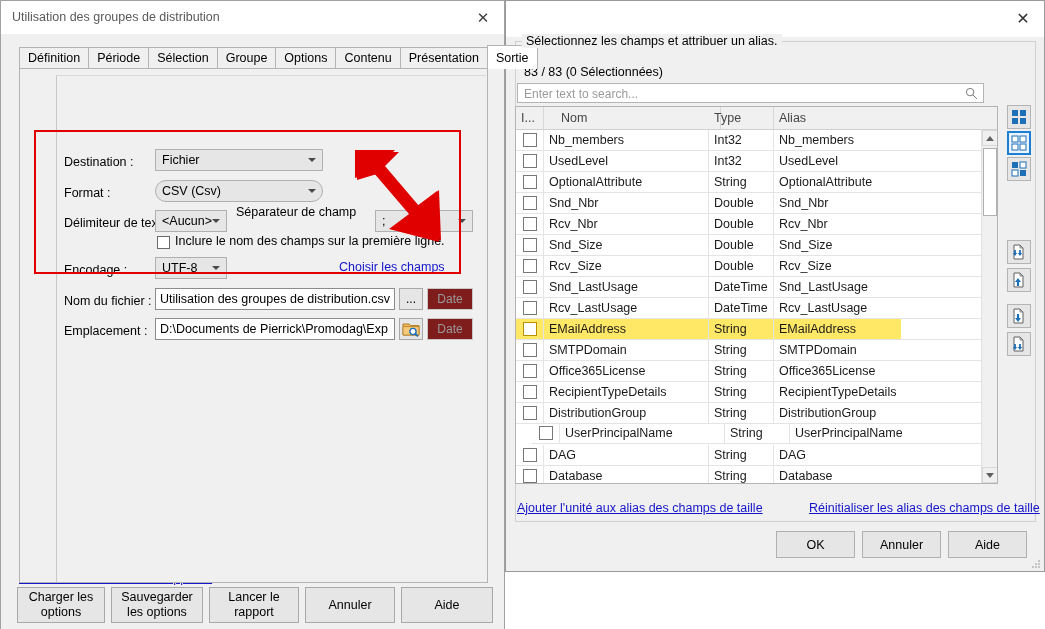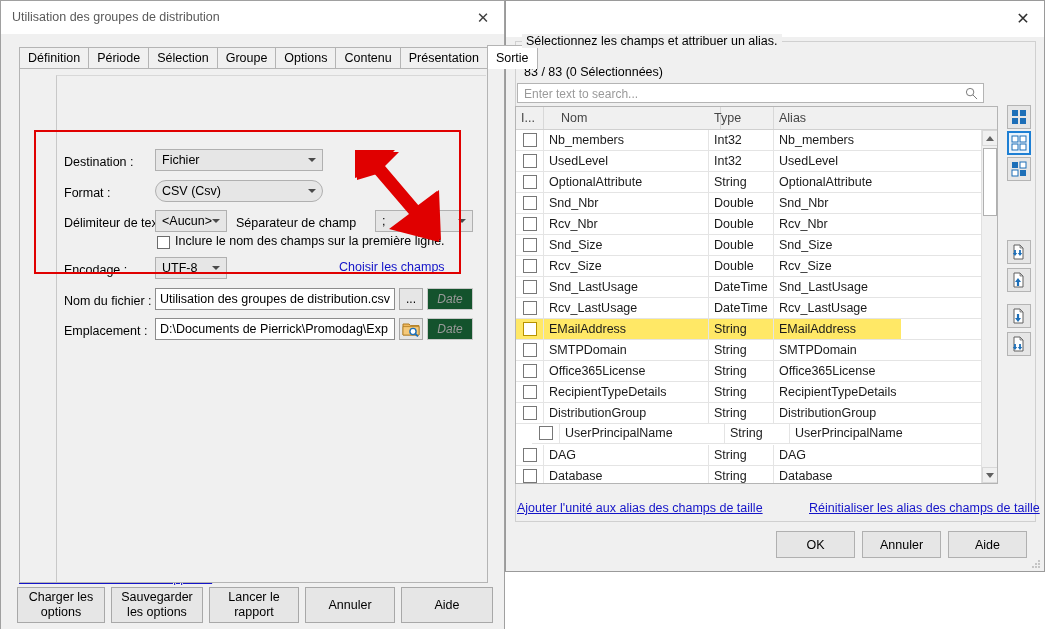--- a/index.html
+++ b/index.html
@@ -85,23 +85,23 @@
     position:absolute; background:#ffffff; border:1px solid #8c8c8c; box-sizing:border-box;
     height: 22px; display:flex; align-items:center; padding-left:4px; font-size:12.5px;
     color:#000; overflow:hidden; white-space:nowrap;
   }
   .btn-sm {
     position:absolute; background:#e6e6e6; border:1px solid #a8a8a8; box-sizing:border-box;
     height:22px; display:flex; align-items:center; justify-content:center;
     font-size:12px; color:#000; cursor:default;
   }
   .btn-date {
-    position:absolute; background:#14532d; border:1px solid #c8c8c8; box-sizing:border-box;
+    position:absolute; background:#7f1d1d; border:1px solid #c8c8c8; box-sizing:border-box;
     height:22px; display:flex; align-items:center; justify-content:center;
-    font-size:12px; color:#9a9a9a; cursor:default;font-style:italic;
+    font-size:12px; color:#9a9a9a; cursor:default;
   }
   .chk-box {
     position:absolute; width:13px; height:13px; background:#fff; border:1px solid #6b6b6b;
     box-sizing:border-box;
   }
   .chk-label { position:absolute; font-size:12.5px; color:#000; white-space:nowrap;}
   .link {
     position:absolute; color:#1414c8; text-decoration:underline; font-size:12.5px;
     white-space:nowrap; cursor:pointer;
   }
@@ -250,21 +250,21 @@
           <span>CSV (Csv)</span>
           <span class="chev"></span>
         </div>
 
         <div class="fld-label" style="left:44px; top:147px;">Délimiteur de texte</div>
         <div class="combo" style="left:135px; top:141px; width:72px;">
           <span>&lt;Aucun&gt;</span>
           <span class="chev"></span>
         </div>
 
-        <div class="fld-label" style="left:216px; top:147px;">Séparateur de champ</div>
+        <div class="fld-label" style="left:216px; top:136px;">Séparateur de champ</div>
         <div class="combo" style="left:355px; top:141px; width:98px;">
           <span>;</span>
           <span class="chev"></span>
         </div>
 
         <div class="chk-box" style="left:137px; top:167px;"></div>
         <div class="chk-label" style="left:155px; top:165px;">Inclure le nom des champs sur la première ligne.</div>
 
         <div class="fld-label" style="left:44px; top:194px;text-align:center;">Encodage :</div>
         <div class="combo" style="left:135px; top:188px; width:72px;">

